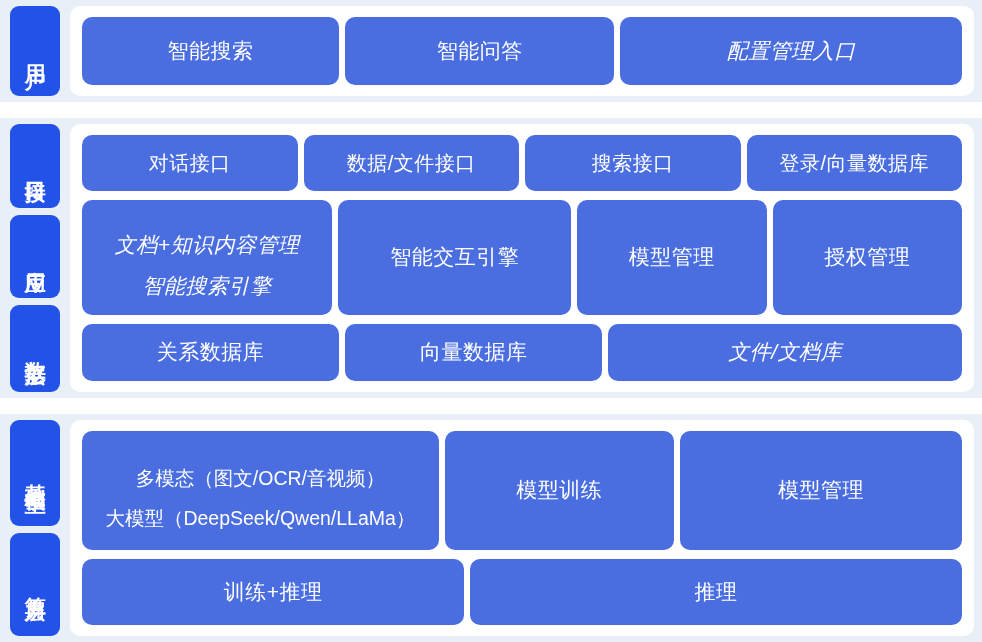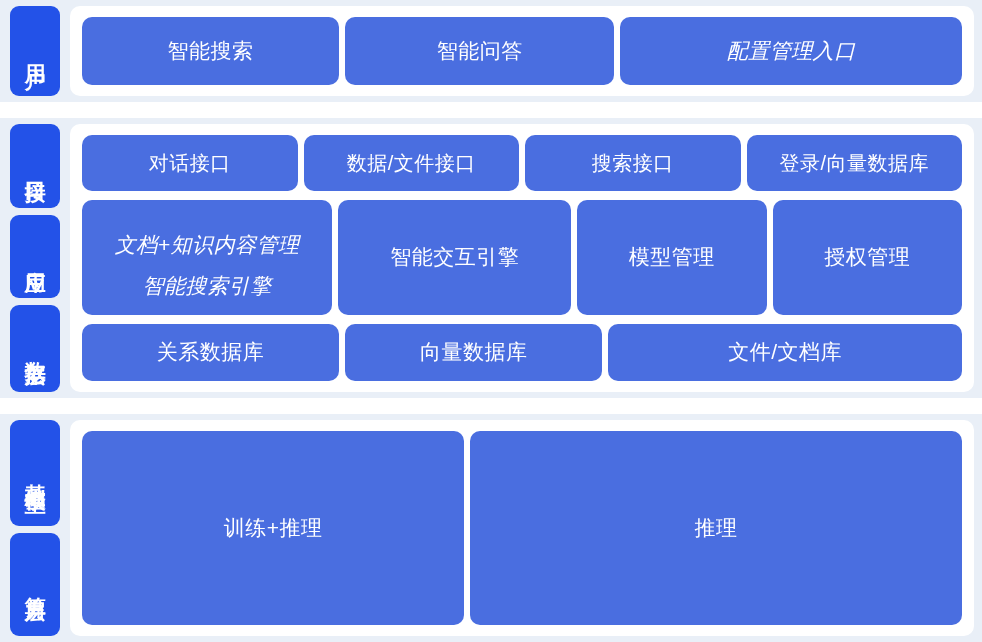--- a/index.html
+++ b/index.html
@@ -113,21 +113,21 @@
     line-height: 1.22;
   }
   .card .ln { display: block; margin-top: 16px; }
 
   
   .g1 { flex: 1 1 0; }
   .g105 { flex: 1.05 1 0; }
   .g125 { flex: 1.25 1 0; }
   .g13 { flex: 1.3 1 0; }
   .g135 { flex: 1.35 1 0; font-style: italic; }
-  .g14 { flex: 1.4 1 0; }
+  .g14 { flex: 1.4 1 0; font-style: italic; }
   .g16 { flex: 1.6 1 0; }
 
   .card.small { font-size: 20px; }
   .card.modal { font-size: 19.5px; letter-spacing: 0px; }
 </style>
 </head>
 <body>
 
 <div class="diagram">
 
@@ -190,20 +190,28 @@
     <div class="tabcol multi">
       <div class="layer-tab">
         <span class="tab-text">基础模型</span>
       </div>
       <div class="layer-tab">
         <span class="tab-text">算力层</span>
       </div>
     </div>
     <div class="panel">
 
+      <div class="row">
+        <div class="card two-line modal g16">
+          <span class="ln">多模态（图文/OCR/音视频）</span>
+          <span class="ln">大模型（DeepSeek/Qwen/LLaMa）</span>
+        </div>
+        <div class="card g1">模型训练</div>
+        <div class="card g125">模型管理</div>
+      </div>
 
       <div class="row">
         <div class="card g1">训练+推理</div>
         <div class="card g13">推理</div>
       </div>
 
     </div>
   </div>
 
 </div>

